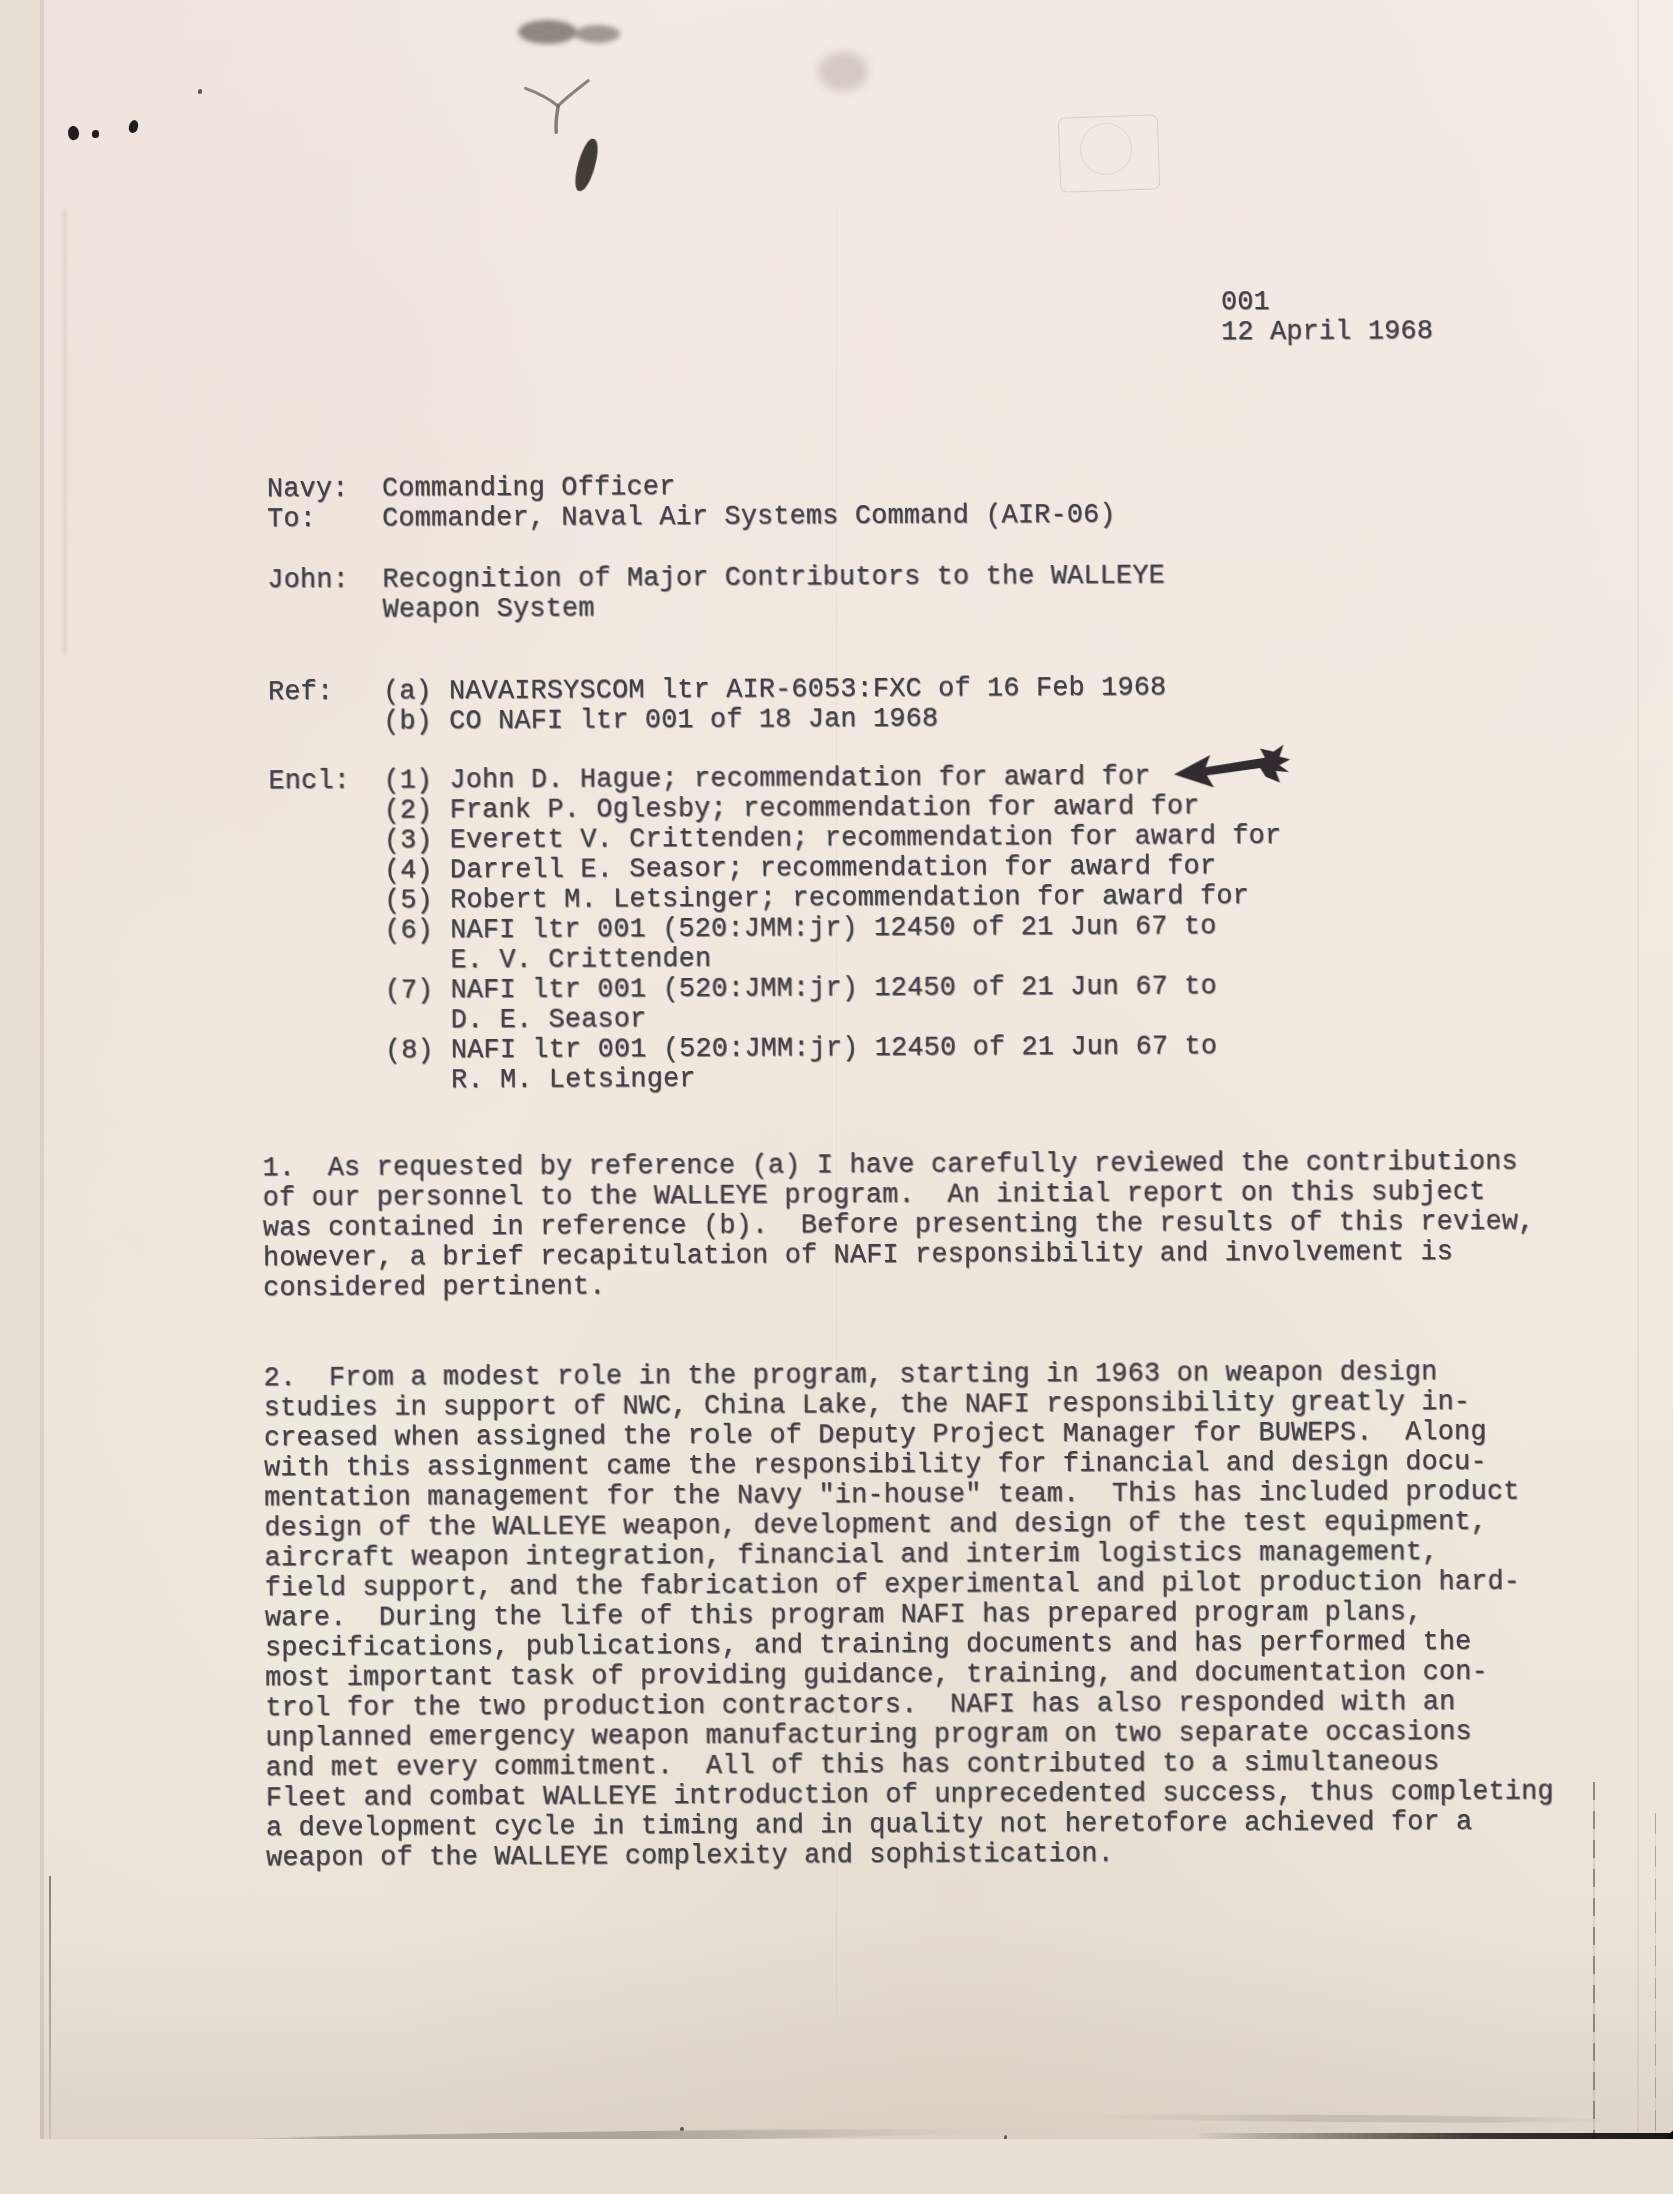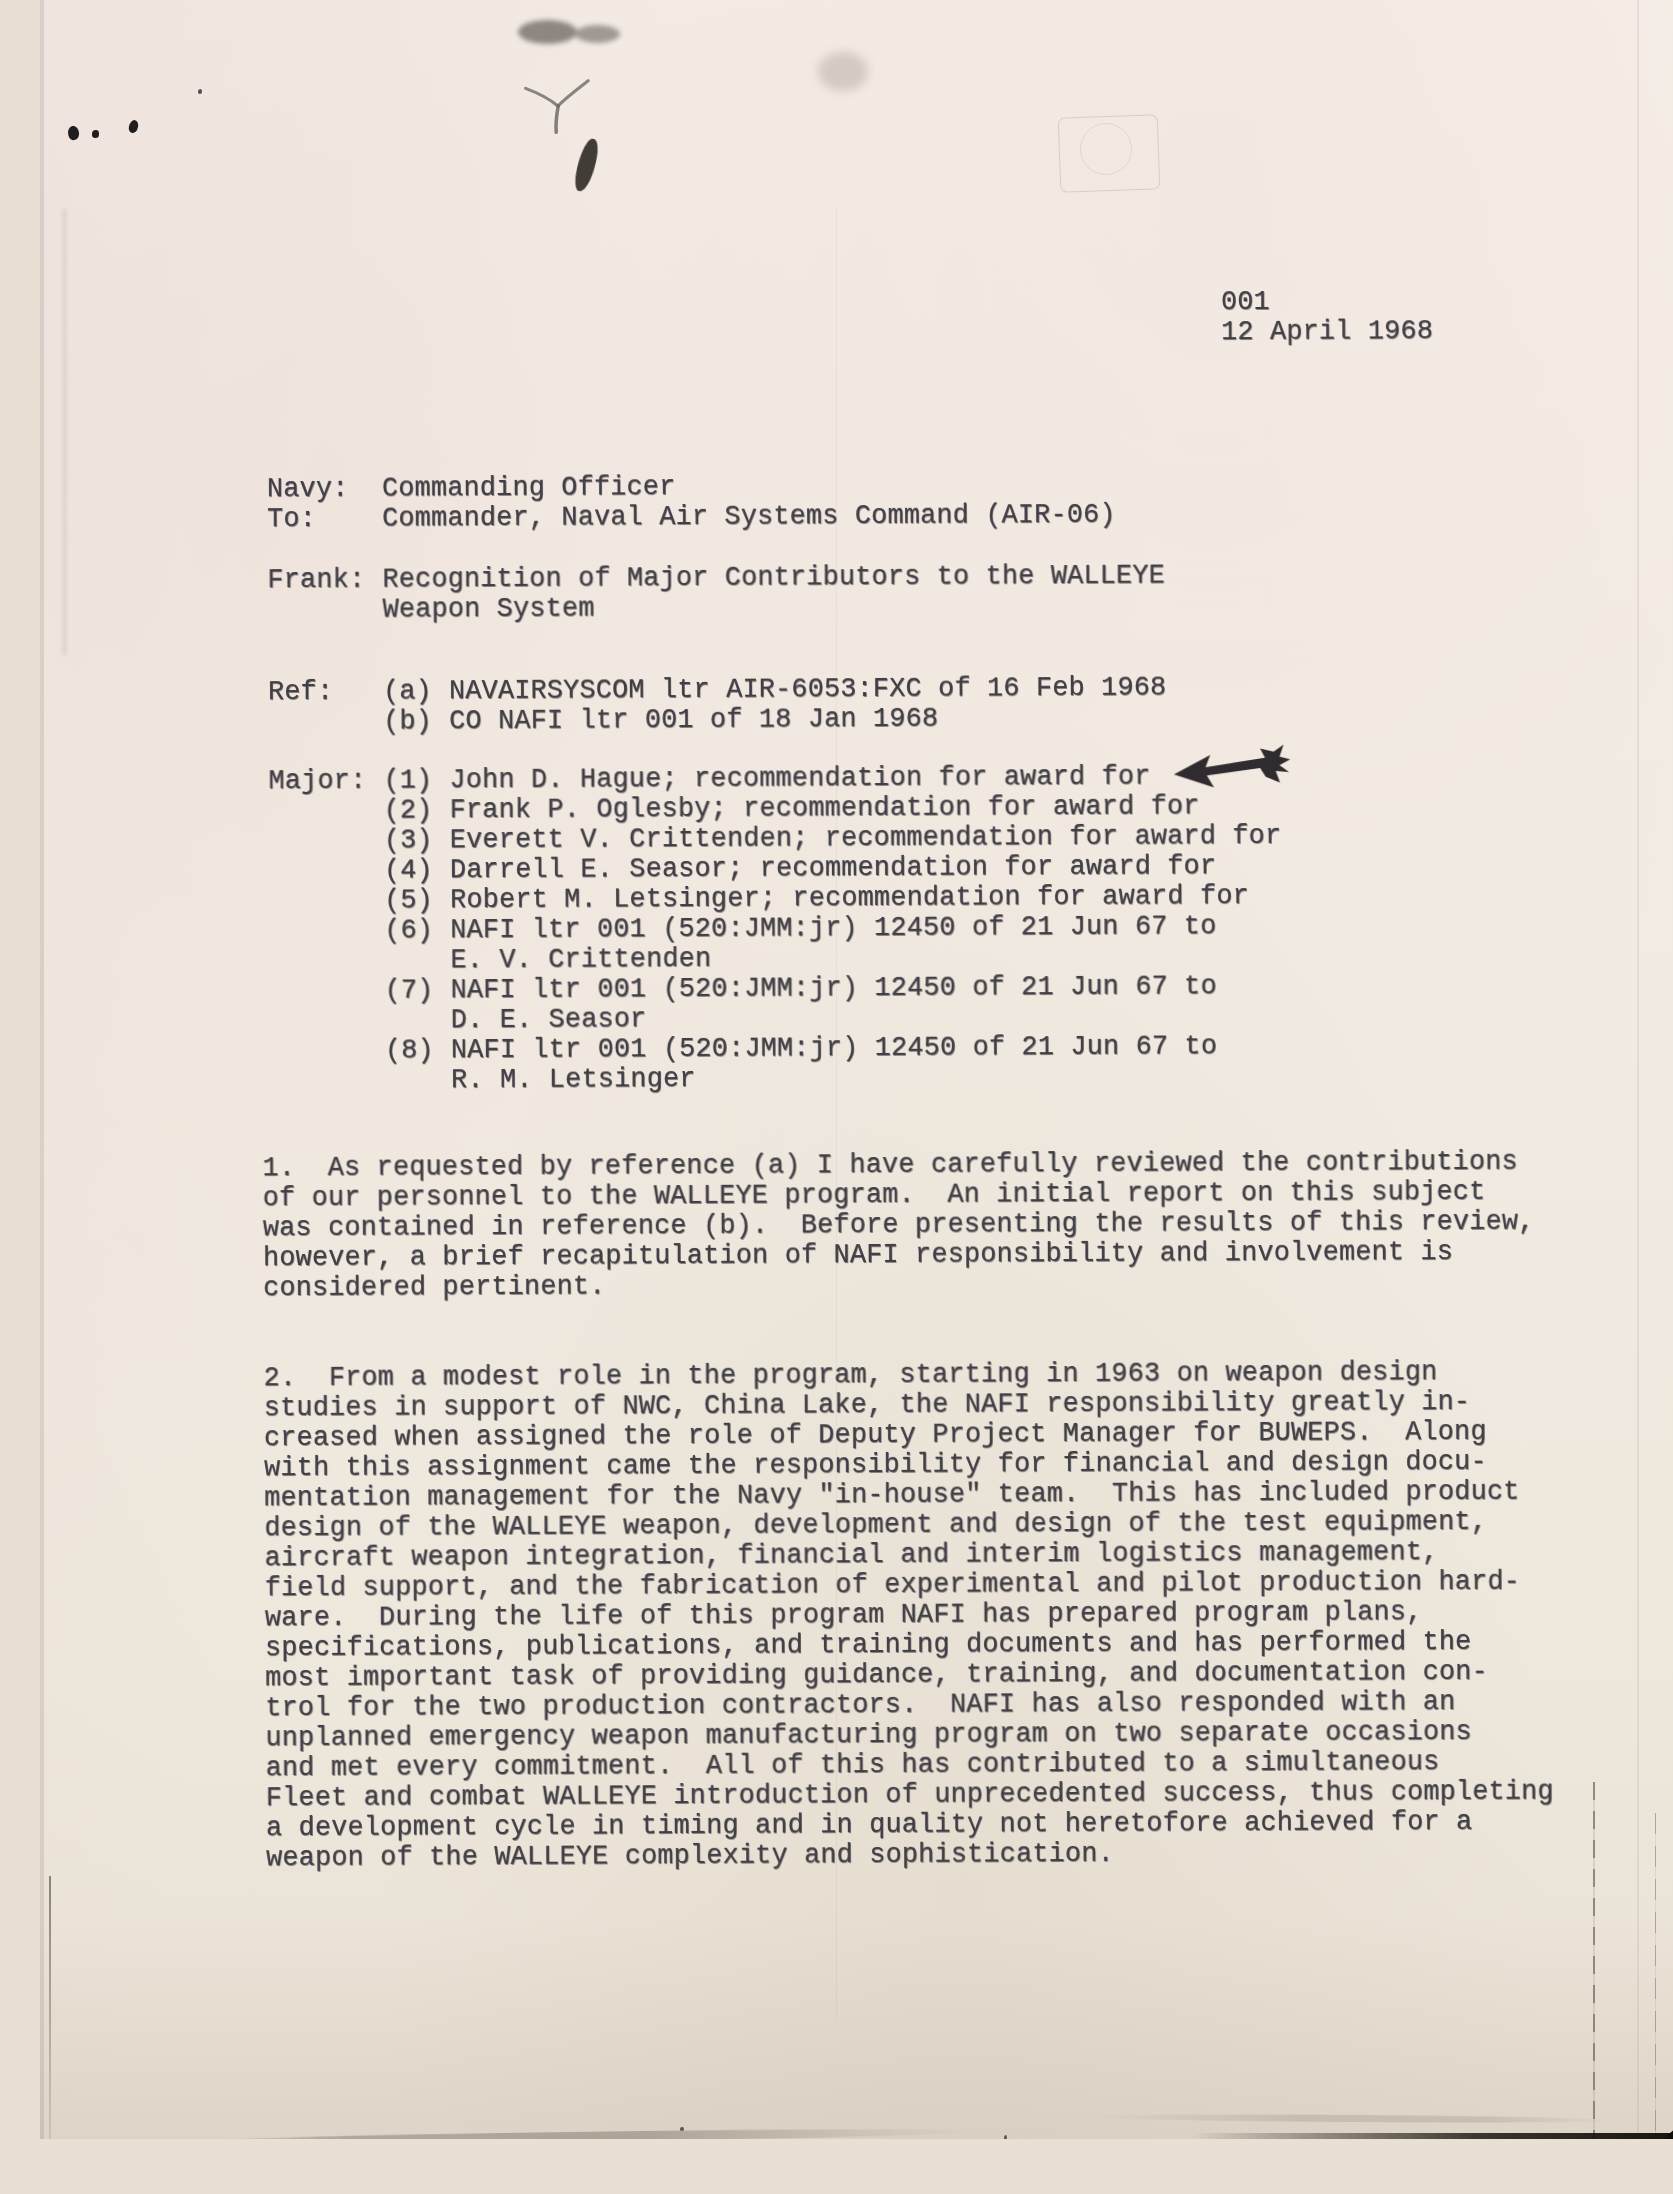--- a/index.html
+++ b/index.html
@@ -91,41 +91,41 @@
       <span class="flabel">Navy:</span>
       <span>Commanding Officer</span>
     </div>
 
     <div class="frow" style="top:501px">
       <span class="flabel">To:</span>
       <span>Commander, Naval Air Systems Command (AIR-06)</span>
     </div>
 
     <div class="frow" style="top:562px">
-      <span class="flabel">Frank:</span>
+      <span class="flabel">John:</span>
       <div class="lines">Recognition of Major Contributors to the WALLEYE
 Weapon System</div>
     </div>
 
     <div class="frow" style="top:674px">
       <span class="flabel">Ref:</span>
       <div class="stack">
         <div class="iref">
           <span class="fnum">(a)</span>
           <span>NAVAIRSYSCOM ltr AIR-6053:FXC of 16 Feb 1968</span>
         </div>
         <div class="iref">
           <span class="fnum">(b)</span>
           <span>CO NAFI ltr 001 of 18 Jan 1968</span>
         </div>
       </div>
     </div>
 
     <div class="frow" style="top:763px">
-      <span class="flabel">Major:</span>
+      <span class="flabel">Encl:</span>
       <div class="stack">
         <div class="ienc">
           <span class="fnum">(1)</span>
           <div class="lines">John D. Hague; recommendation for award for</div>
         </div>
         <div class="ienc">
           <span class="fnum">(2)</span>
           <div class="lines">Frank P. Oglesby; recommendation for award for</div>
         </div>
         <div class="ienc">

